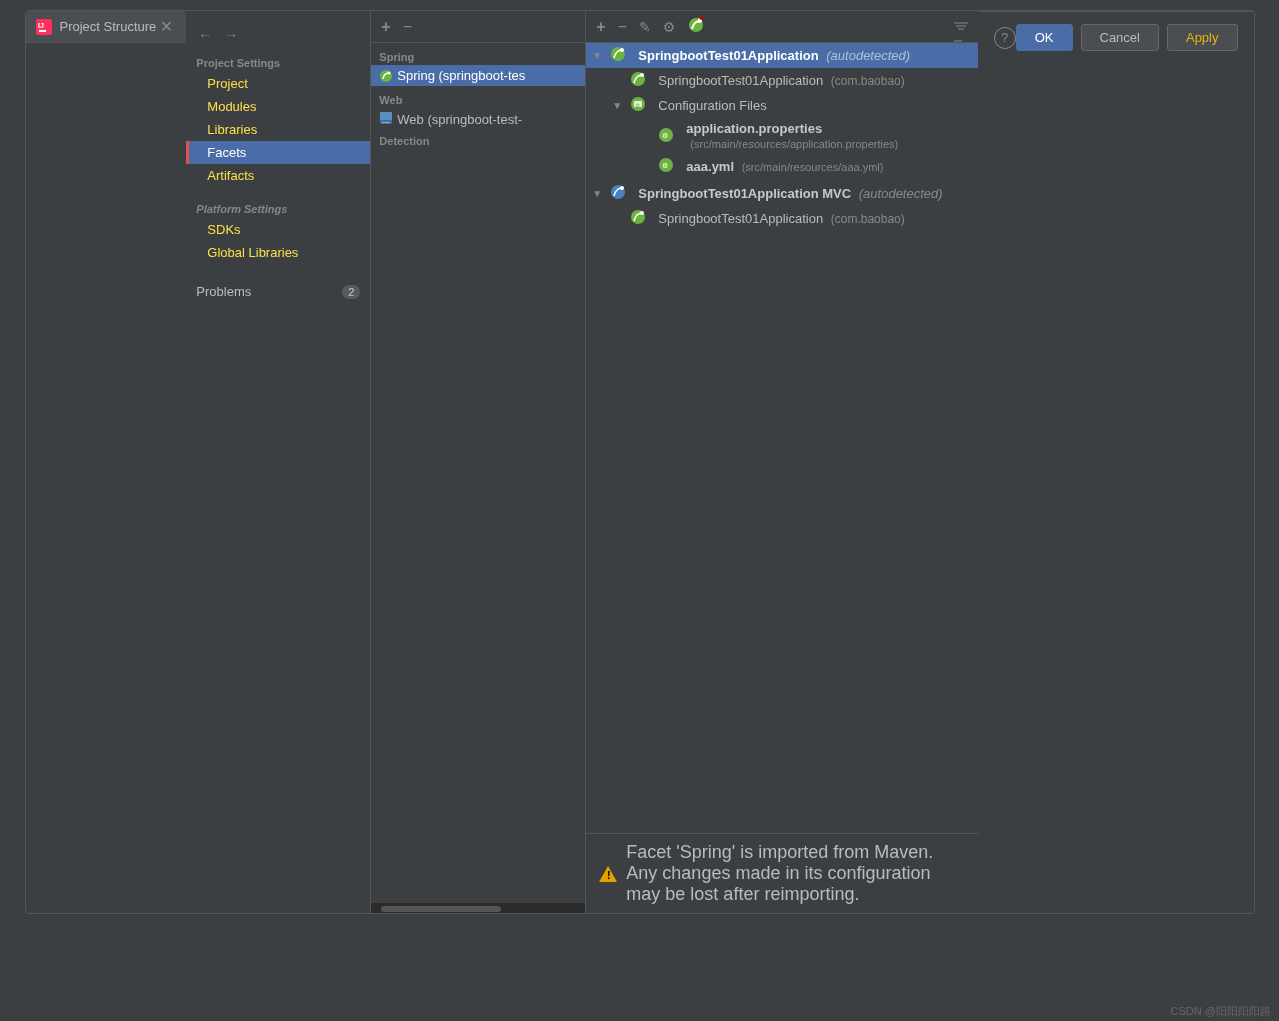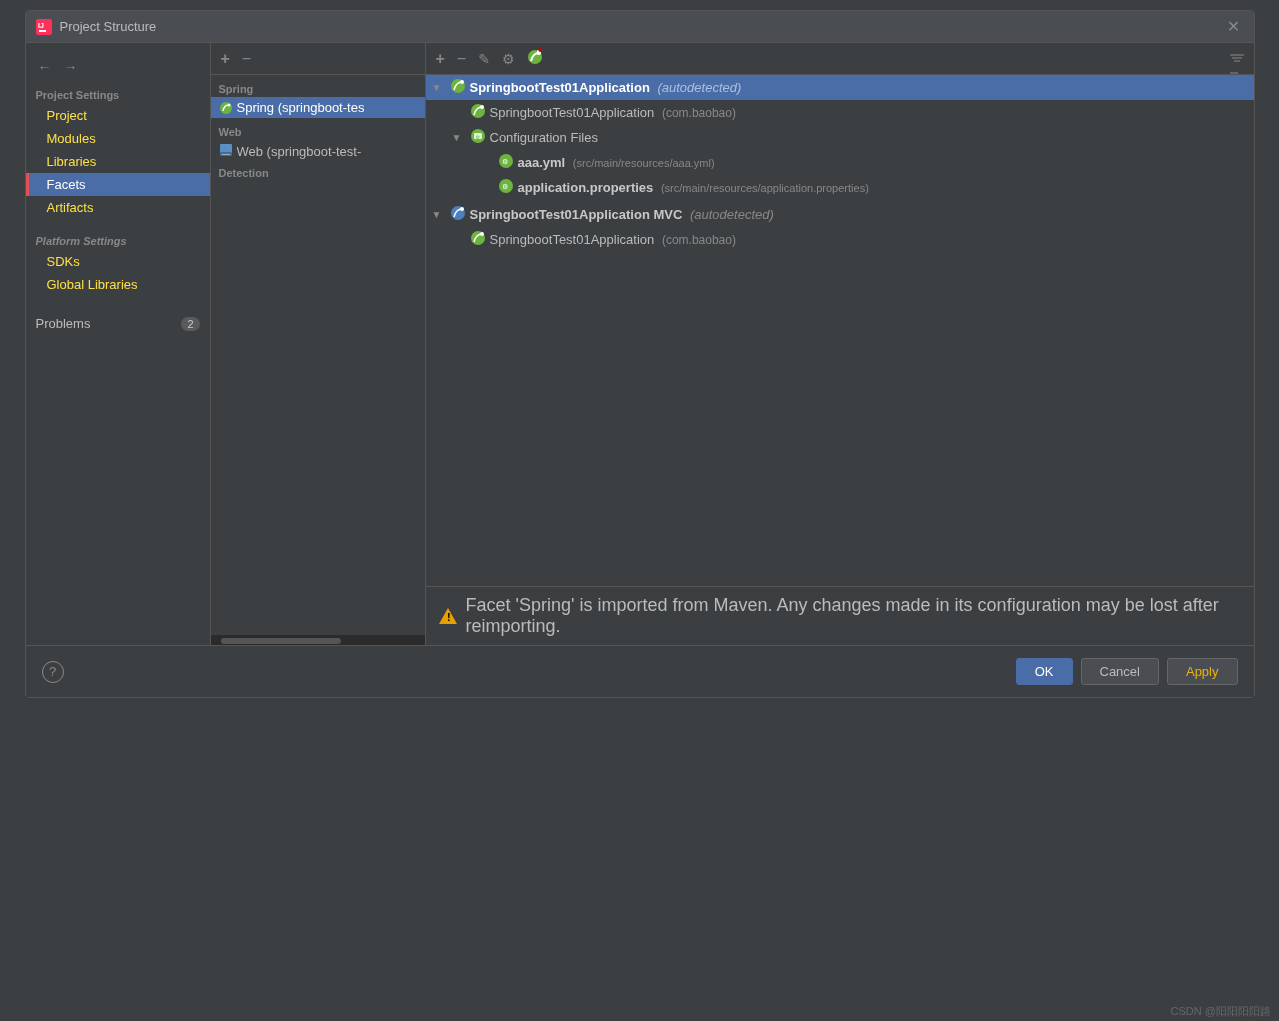--- a/index.html
+++ b/index.html
@@ -7,27 +7,27 @@
       width: 1279px;
       height: 1021px;
       background: #3c3f41;
       font-family: 'Segoe UI', Arial, sans-serif;
       font-size: 13px;
       color: #bbbbbb;
       overflow: hidden;
     }
     .dialog {
       width: 1230px;
-      height: 688px;
+      height: 904px;
       margin: 10px auto;
       background: #3c3f41;
       border: 1px solid #555;
       border-radius: 4px;
       display: flex;
-      flex-direction: column;
+      flex-direction: row;
     }
     .title-bar {
       background: #4a4e52;
       height: 32px;
       display: flex;
       align-items: center;
       padding: 0 10px;
       border-bottom: 1px solid #555;
       border-radius: 4px 4px 0 0;
       justify-content: space-between;
@@ -198,20 +198,21 @@
       color: #fff;
     }
     .tree-node .arrow {
       width: 14px;
       font-size: 10px;
       color: #888;
       flex-shrink: 0;
     }
     .node-label {
       font-size: 13px;
+      margin-left: 8px;
     }
     .node-label .italic {
       font-style: italic;
       color: #888;
     }
     .node-label .subtext {
       color: #888;
       font-size: 12px;
     }
     .node-label strong {
@@ -484,36 +485,36 @@
 
         <div class="tree-node" style="padding-left:54px;">
           <span class="arrow" style="width:14px;"></span>
           <span style="margin:0 4px;">
             <svg width="16" height="16" viewBox="0 0 16 16">
               <circle cx="8" cy="8" r="7" fill="#6db33f"></circle>
               <text x="4" y="11" font-size="7" fill="white">⚙</text>
             </svg>
           </span>
           <span class="node-label">
+            <strong>application.properties</strong>
+            <span class="subtext" style="margin-left:4px; font-size:11px;">(src/main/resources/application.properties)</span>
+          </span>
+        </div>
+
+        <div class="tree-node" style="padding-left:54px;">
+          <span class="arrow" style="width:14px;"></span>
+          <span style="margin:0 4px;">
+            <svg width="16" height="16" viewBox="0 0 16 16">
+              <circle cx="8" cy="8" r="7" fill="#6db33f"></circle>
+              <text x="4" y="11" font-size="7" fill="white">⚙</text>
+            </svg>
+          </span>
+          <span class="node-label">
             <strong>aaa.yml</strong>
             <span class="subtext" style="margin-left:4px; font-size:11px;">(src/main/resources/aaa.yml)</span>
-          </span>
-        </div>
-
-        <div class="tree-node" style="padding-left:54px;">
-          <span class="arrow" style="width:14px;"></span>
-          <span style="margin:0 4px;">
-            <svg width="16" height="16" viewBox="0 0 16 16">
-              <circle cx="8" cy="8" r="7" fill="#6db33f"></circle>
-              <text x="4" y="11" font-size="7" fill="white">⚙</text>
-            </svg>
-          </span>
-          <span class="node-label">
-            <strong>application.properties</strong>
-            <span class="subtext" style="margin-left:4px; font-size:11px;">(src/main/resources/application.properties)</span>
           </span>
         </div>
 
         <div class="tree-node" style="padding-left:6px; margin-top:2px;">
           <span class="arrow">▼</span>
           <span style="margin:0 4px;">
             <svg width="16" height="16" viewBox="0 0 16 16">
               <circle cx="8" cy="8" r="7" fill="#4a7fc0"></circle>
               <path d="M4 12 Q6 4 12 4" stroke="white" stroke-width="1.5" fill="none"></path>
               <circle cx="12" cy="4" r="2" fill="white"></circle>

